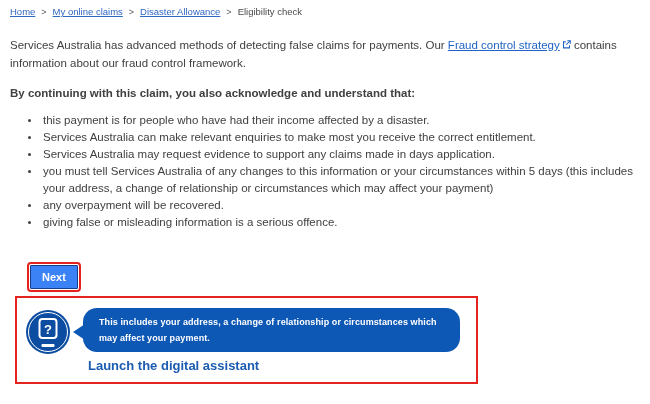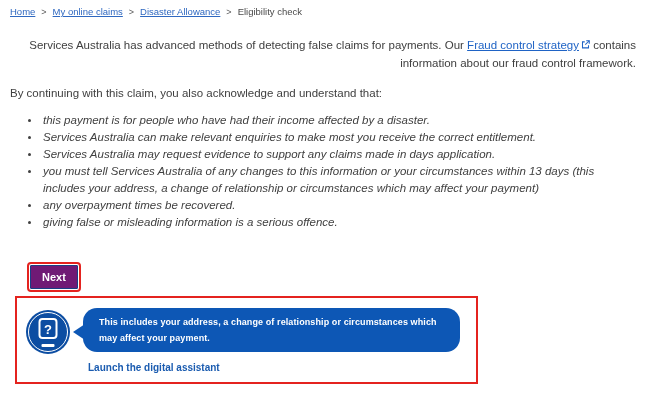--- a/index.html
+++ b/index.html
@@ -15,37 +15,37 @@
   .breadcrumb { padding: 6px 0 0 10px; font-size: 9.5px; color: #555555; }
   .breadcrumb a.crumb-link {
     color: #2f68c0; text-decoration: underline; cursor: pointer;
   }
   .breadcrumb .sep { margin: 0 6px; color: #595959; font-size: 9px; }
   .breadcrumb .crumb-current { color: #4a4a4a; }
 
   
   .content { padding: 0 14px 0 10px; }
   .content p { margin: 0; font-size: 11.5px; line-height: 17.5px; color: #404040; }
-  .p1 { margin-top: 20px !important; max-width: 632px; text-align: right; }
+  .p1 { margin-top: 20px !important; max-width: 632px; }
   .p2 { margin-top: 12px !important; }
-  .p3 { margin-top: 13px !important; }
+  .p3 { margin-top: 13px !important; font-weight: bold; }
   a.inline-link { color: #1f63c5; text-decoration: underline; cursor: pointer; }
   .ext-icon { display: inline-block; margin-left: 2px; color: #1f63c5; vertical-align: 0px; }
 
   ul.ack-list { margin: 9px 0 0 0; padding: 0 0 0 31px; }
   ul.ack-list li {
     font-size: 11.5px; line-height: 17px; color: #404040;
-    max-width: 598px; padding-left: 2px; font-style: italic;
+    max-width: 598px; padding-left: 2px;
   }
   ul.ack-list li::marker { color: #404040; font-size: 10px; }
 
   
   .next-wrap { display: inline-block; margin: 34px 0 0 20px; }
   button.next-btn {
-    background: #701a75; color: #ffffff; font-family: "Liberation Sans", sans-serif;
+    background: #3b82f6; color: #ffffff; font-family: "Liberation Sans", sans-serif;
     font-weight: bold; font-size: 11px; padding: 5px 11px 5px 11px;
     border: 1px solid #183f85; cursor: pointer;
     outline: 2px solid #e4231f; outline-offset: 1px; border-radius: 1px;
   }
 
   
   .assistant-panel {
     position: relative; margin: 7px 0 0 5px;
     width: 463px; height: 88px;
     border: 2px solid #e4231f; background: #ffffff;
@@ -77,21 +77,21 @@
   }
   .assistant-bubble::before {
     content: ""; position: absolute; left: -10px; top: 16px;
     width: 0; height: 0;
     border-top: 8px solid transparent; border-bottom: 8px solid transparent;
     border-right: 12px solid #0d57b5;
   }
   .bubble-line { font-size: 9px; font-weight: bold; line-height: 16px; letter-spacing: 0.1px; }
   .launch-link {
     position: absolute; left: 71px; bottom: 9px;
-    font-size: 10px; font-weight: bold; color: #1b5cb0;
+    font-size: 13px; font-weight: bold; color: #1b5cb0;
     text-decoration: none; cursor: pointer;
   }
 </style>
 </head>
 <body>
 
 <div class="page">
 
   <nav class="breadcrumb">
     <a class="crumb-link" href="#">Home</a><span class="sep">&gt;</span><a class="crumb-link" href="#">My online claims</a><span class="sep">&gt;</span><a class="crumb-link" href="#">Disaster Allowance</a><span class="sep">&gt;</span><span class="crumb-current">Eligibility check</span>
@@ -106,22 +106,22 @@
             <path d="M11 1L5.7 6.3" fill="none" stroke="currentColor" stroke-width="1.4"></path>
           </svg></span><span> contains information about our fraud control framework.</span></p>
 
 
     <p class="p3">By continuing with this claim, you also acknowledge and understand that:</p>
 
     <ul class="ack-list">
       <li>this payment is for people who have had their income affected by a disaster.</li>
       <li>Services Australia can make relevant enquiries to make most you receive the correct entitlement.</li>
       <li>Services Australia may request evidence to support any claims made in days application.</li>
-      <li>you must tell Services Australia of any changes to this information or your circumstances within 13 days (this includes your address, a change of relationship or circumstances which may affect your payment)</li>
-      <li>any overpayment times be recovered.</li>
+      <li>you must tell Services Australia of any changes to this information or your circumstances within 5 days (this includes your address, a change of relationship or circumstances which may affect your payment)</li>
+      <li>any overpayment will be recovered.</li>
       <li>giving false or misleading information is a serious offence.</li>
     </ul>
 
     
     <div class="next-wrap">
       <button class="next-btn">Next</button>
     </div>
 
     
     <div class="assistant-panel">

